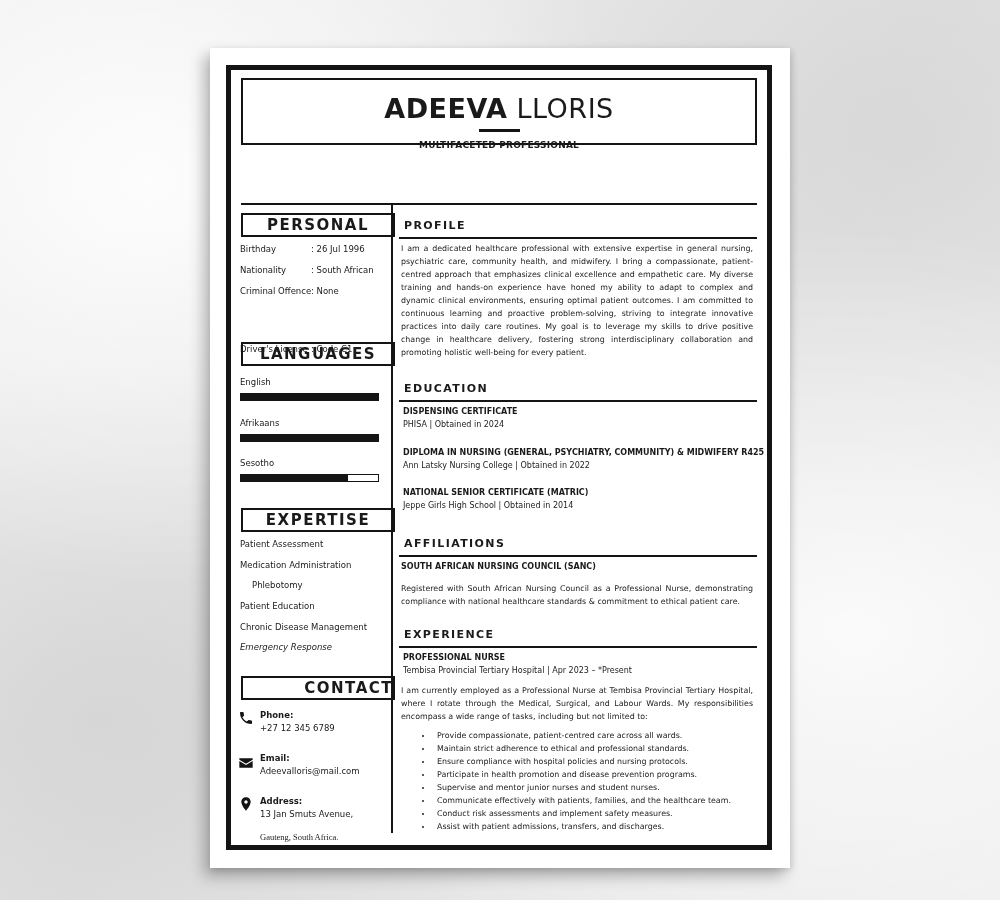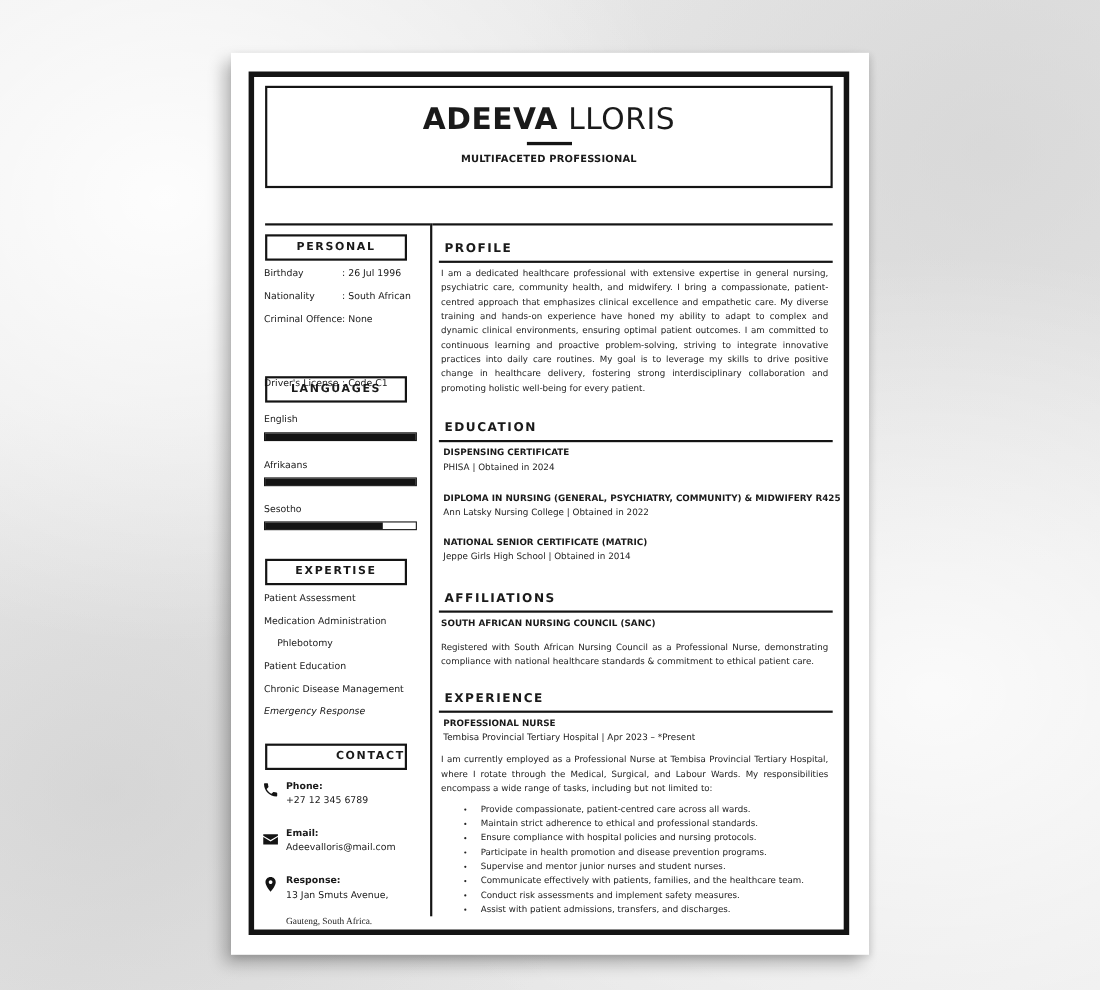--- a/index.html
+++ b/index.html
@@ -18,40 +18,40 @@
   .paper {
     position:absolute; left:210px; top:48px; width:580px; height:820px;
     background:#fff;
     box-shadow: -6px 8px 14px rgba(0,0,0,0.28), 2px 2px 6px rgba(0,0,0,0.12);
   }
   .frame {
     position:absolute; left:16px; top:17px; width:546px; height:785px;
     box-sizing:border-box; border:5px solid #141414;
   }
   .header-box {
-    position:absolute; left:10px; top:8px; width:516px; height:93px;
+    position:absolute; left:10px; top:8px; width:516px; height:67px;
     box-sizing:border-box; border:2px solid #141414;
     text-align:center;
   }
   .name {
     margin-top:13px; font-size:27px; letter-spacing:0.5px; line-height:32px;
     font-family:"DejaVu Sans", sans-serif;
   }
   .name .first { font-weight:bold; }
   .name .last { font-weight:normal; }
   .name-rule { width:41px; height:3px; background:#141414; margin:4px auto 0; }
   .title { margin-top:8px; font-size:9px; font-weight:bold; letter-spacing:0.2px; }
   .left-top-rule { position:absolute; left:10px; top:133px; width:150px; height:2px; background:#141414; }
   .divider { position:absolute; left:160px; top:133px; width:2px; height:630px; background:#141414; }
   .right-top-rule { position:absolute; left:162px; top:133px; width:364px; height:2px; background:#141414; }
 
   .side-head {
-    position:absolute; left:10px; width:129px; height:24px; box-sizing:border-box;
+    position:absolute; left:10px; width:154px; height:24px; box-sizing:border-box;
     border:2px solid #141414; text-align:center;
-    font-size:10px; font-weight:bold; letter-spacing:1.5px; line-height:20px;
+    font-size:15px; font-weight:bold; letter-spacing:1.5px; line-height:20px;
   }
   .kv { position:absolute; left:9px; font-size:8.5px; line-height:12px; white-space:nowrap; }
   .kv .k { display:inline-block; width:71px; }
   .lang-label { position:absolute; left:9px; font-size:8.5px; }
   .lang-bar {
     position:absolute; left:9px; width:139px; height:8px; box-sizing:border-box;
     border:1px solid #141414; background:#fff;
   }
   .lang-fill { height:100%; background:#141414; }
   .exp-item { position:absolute; left:9px; font-size:8.5px; white-space:nowrap; }
@@ -143,21 +143,21 @@
           <path fill="#141414" d="M2 5h20v2l-10 6L2 7z M2 9l10 6 10-6v10H2z"></path>
         </svg>
       <span class="contact-label">Email:</span>
       <span class="contact-value">Adeevalloris@mail.com</span>
     </div>
 
     <div class="contact-item" style="top:726px;">
       <svg class="contact-icon" viewBox="0 0 24 24">
           <path fill="#141414" d="M12 2C8.1 2 5 5.1 5 9c0 5.2 7 13 7 13s7-7.8 7-13c0-3.9-3.1-7-7-7zm0 9.5c-1.4 0-2.5-1.1-2.5-2.5S10.6 6.5 12 6.5s2.5 1.1 2.5 2.5-1.1 2.5-2.5 2.5z"></path>
         </svg>
-      <span class="contact-label">Response:</span>
+      <span class="contact-label">Address:</span>
       <span class="contact-value">13 Jan Smuts Avenue,</span>
       <span class="contact-value" style="top:35px;font-family:Liberation Serif, serif;">Gauteng, South Africa.</span>
     </div>
 
     <div class="sec-title" style="top:149px;">PROFILE</div>
     <div class="sec-rule" style="top:167px;"></div>
     <div class="para" style="top:172px;">I am a dedicated healthcare professional with extensive expertise in general nursing, psychiatric care, community health, and midwifery. I bring a compassionate, patient-centred approach that emphasizes clinical excellence and empathetic care. My diverse training and hands-on experience have honed my ability to adapt to complex and dynamic clinical environments, ensuring optimal patient outcomes. I am committed to continuous learning and proactive problem-solving, striving to integrate innovative practices into daily care routines. My goal is to leverage my skills to drive positive change in healthcare delivery, fostering strong interdisciplinary collaboration and promoting holistic well-being for every patient.</div>
 
     <div class="sec-title" style="top:312px;">EDUCATION</div>
     <div class="sec-rule" style="top:330px;"></div>

